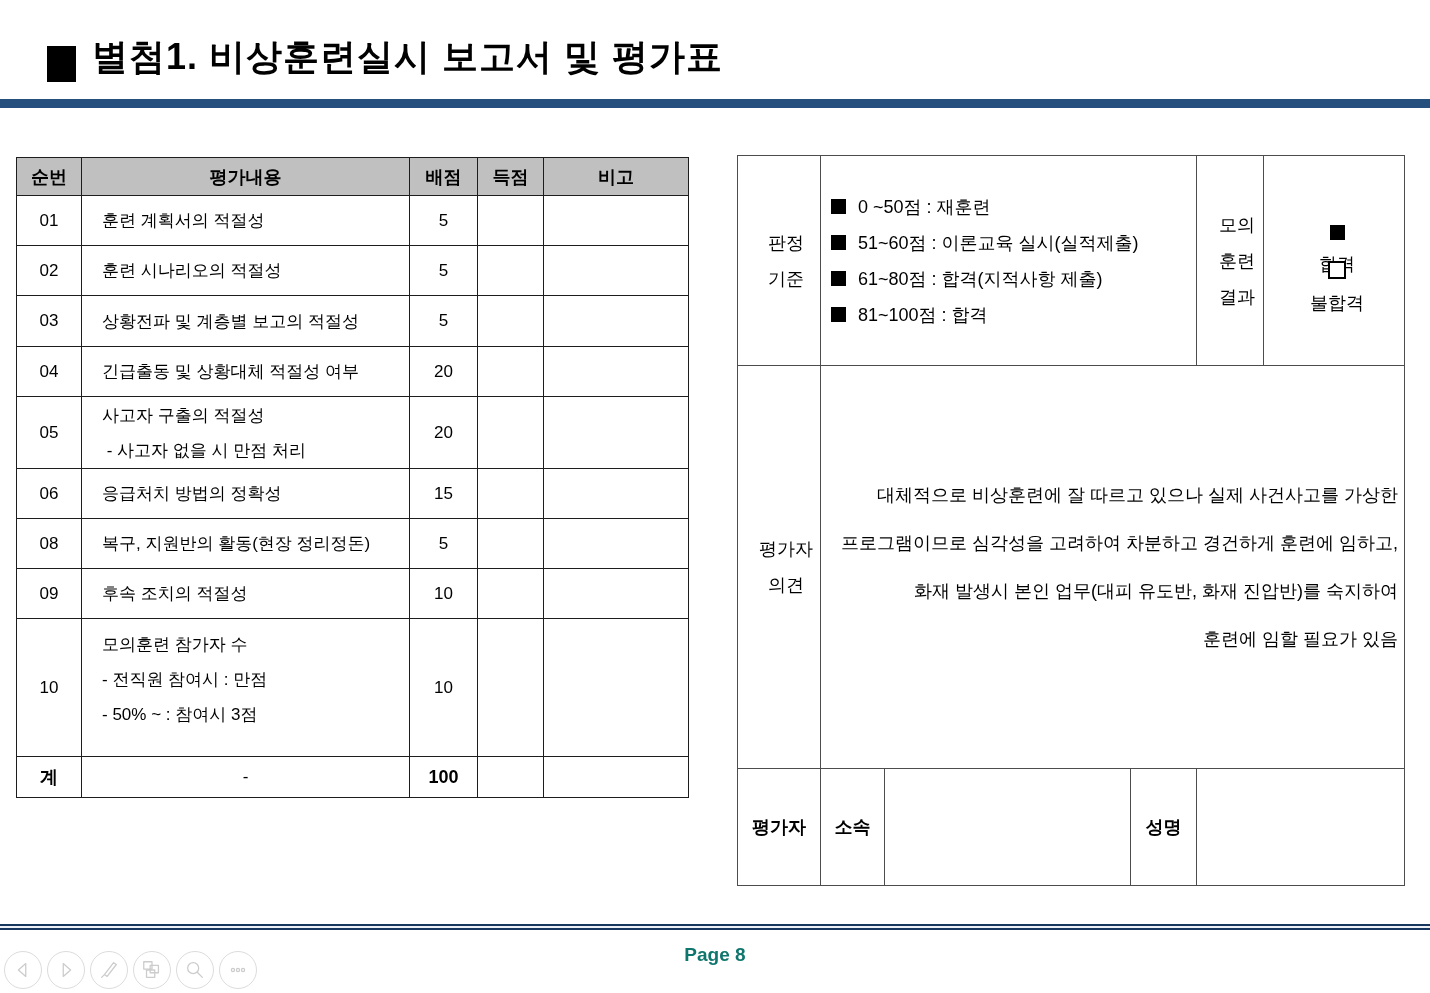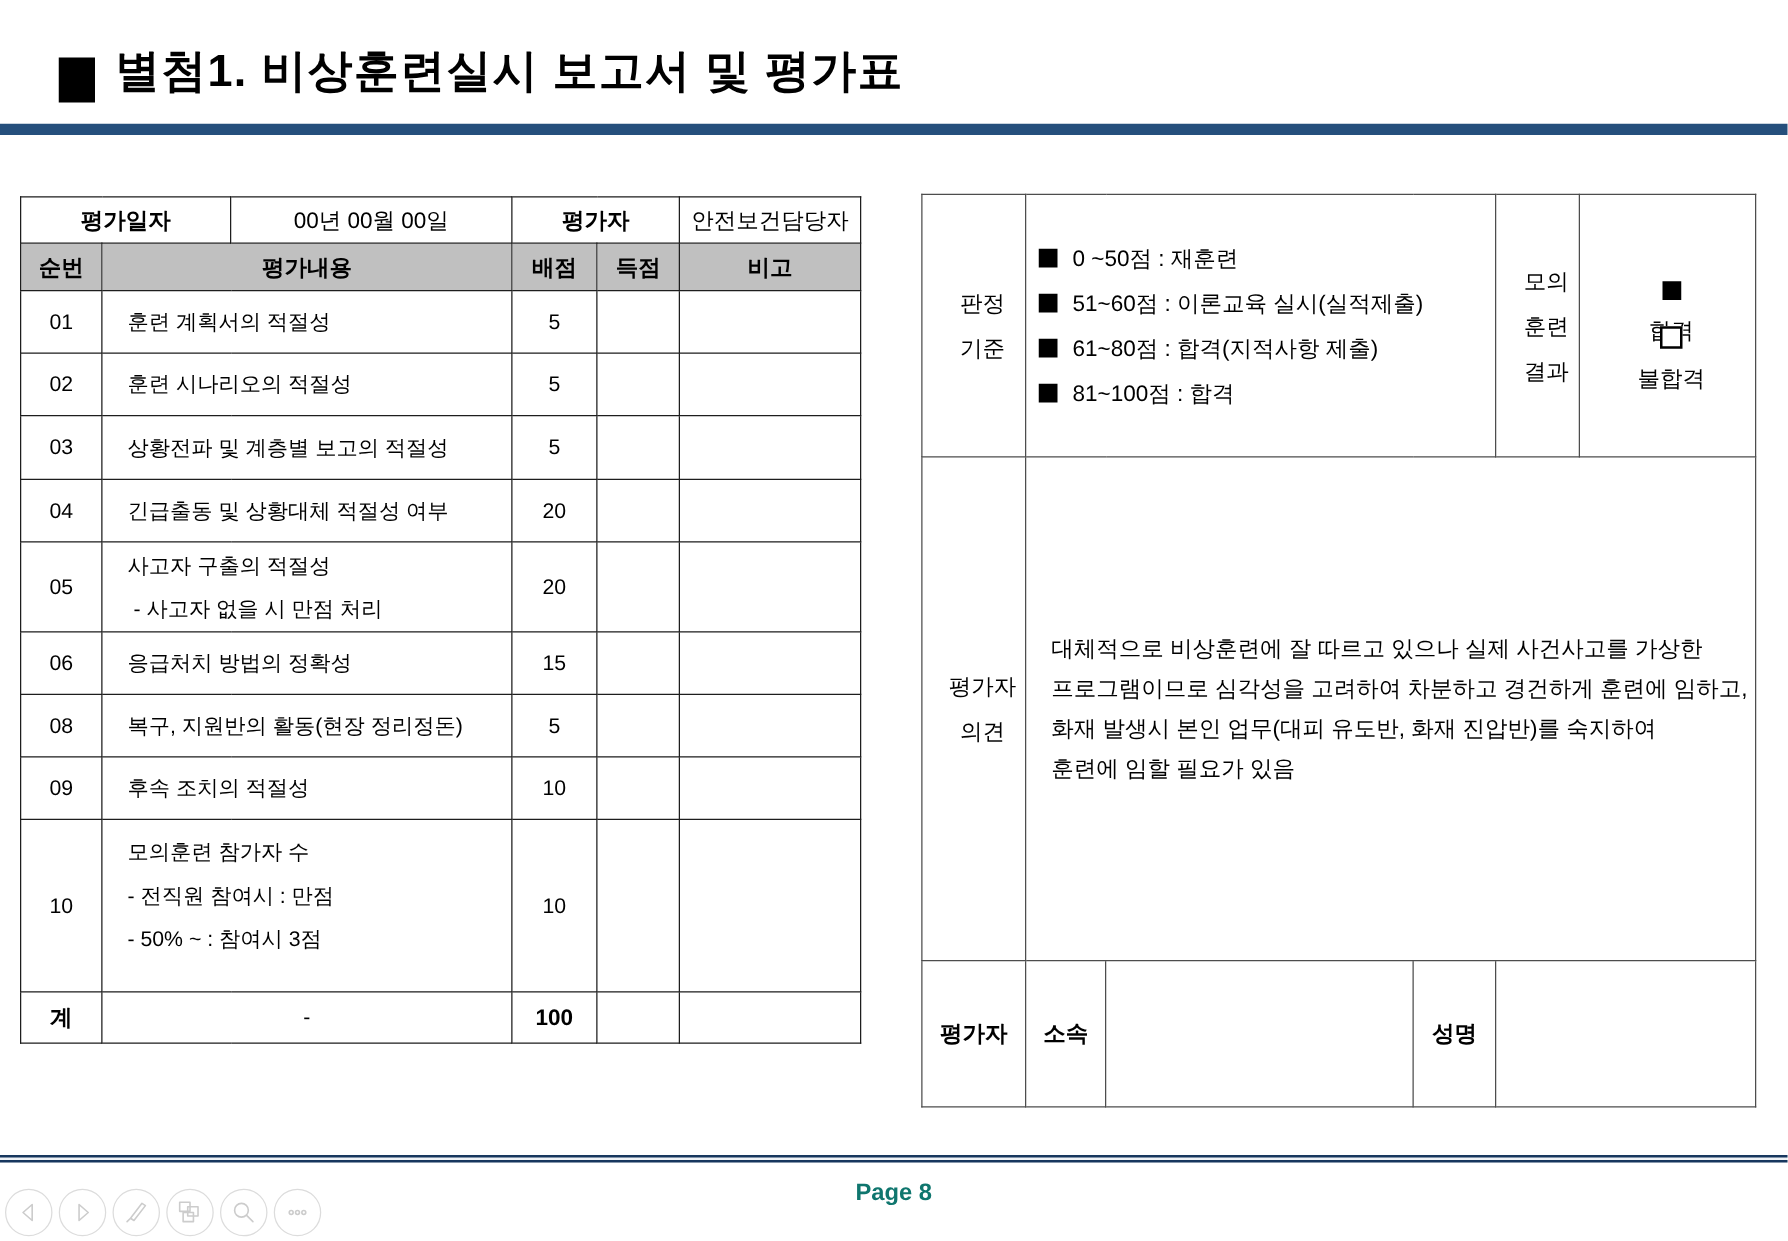--- a/index.html
+++ b/index.html
@@ -30,21 +30,21 @@
   
   .rtable-wrap{position:absolute;left:737px;top:155px;}
   .rtable td{border:1.3px solid #4d4d4d;font-size:18px;}
   .rtable .label-cell{text-align:center;line-height:36px;}
   .crit-cell{padding-left:10px;}
   .crit-line{display:flex;align-items:center;gap:12px;height:36px;}
   .sq-filled{width:15px;height:15px;background:#000;flex:0 0 auto;display:inline-block;}
   .sq-empty{width:14px;height:14px;border:2px solid #000;flex:0 0 auto;display:inline-block;background:#fff;}
   .result-cell{padding-left:12px;}
   .opt{display:flex;align-items:center;gap:12px;height:36px;flex-direction:column;}
-  .opinion-cell{text-align:left;line-height:32px;}
+  .opinion-cell{text-align:right;line-height:48px;}
   .sig-label{font-weight:bold;text-align:center;}
   
   .footer-rule{position:absolute;left:0;top:924px;width:1430px;height:2px;
     border-top:2px solid #17375E;border-bottom:2px solid #17375E;background:#eef2f6;}
   .page-label{position:absolute;left:0;top:944px;width:1430px;text-align:center;
     font-size:19px;font-weight:bold;color:#0f766e;}
   .nav{position:absolute;left:4px;top:951px;display:flex;gap:5px;}
   .nav-btn{width:38px;height:38px;border-radius:50%;border:1.6px solid #dcdcdc;
     background:#fff;display:flex;align-items:center;justify-content:center;
     box-sizing:border-box;padding:0;cursor:pointer;}
@@ -63,26 +63,20 @@
 <table class="ltable">
   <colgroup>
     <col style="width:65px">
         <col style="width:103px">
         <col style="width:225px">
     <col style="width:68px">
         <col style="width:66px">
         <col style="width:145px">
   </colgroup>
   <tbody>
-        <tr class="info-row" style="height:37px">
-    <td colspan="2" class="c b">평가일자</td>
-    <td class="c">00년 00월 00일</td>
-    <td colspan="2" class="c b">평가자</td>
-    <td class="c">안전보건담당자</td>
-  </tr>
   <tr class="head-row" style="height:38px">
     <td>순번</td>
     <td colspan="2">평가내용</td>
     <td>배점</td>
     <td>득점</td>
     <td>비고</td>
   </tr>
   <tr style="height:50px">
     <td class="c">01</td>
     <td colspan="2" class="content">훈련 계획서의 적절성</td>

